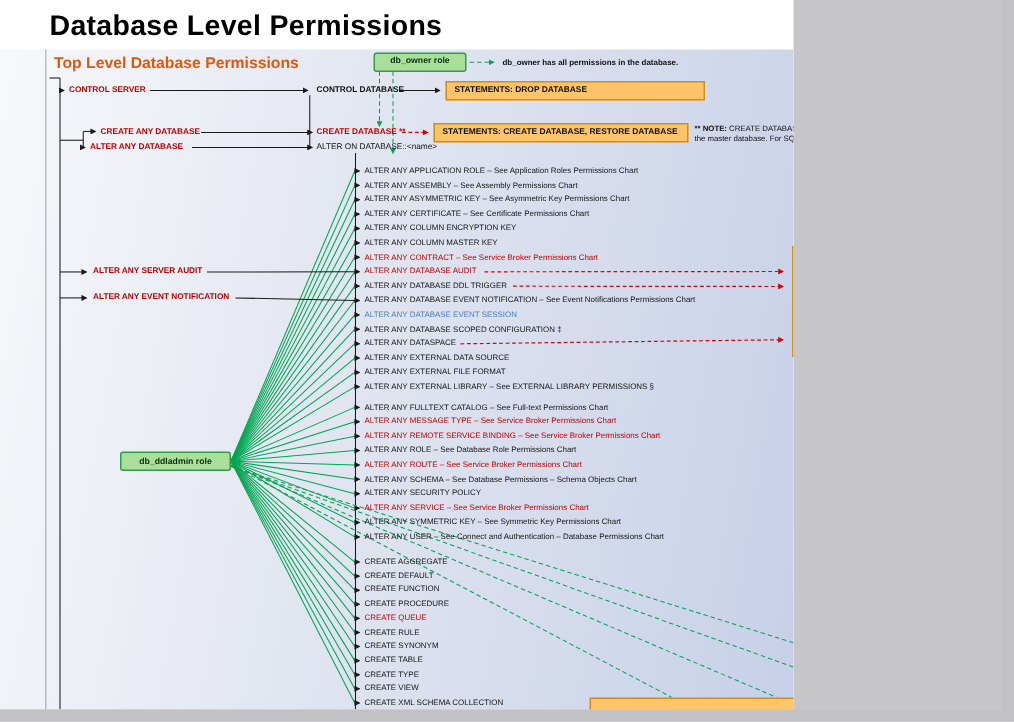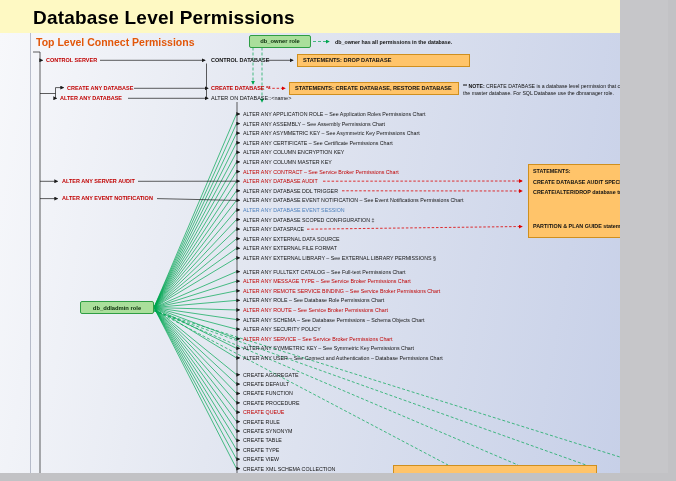--- a/index.html
+++ b/index.html
@@ -1,18 +1,18 @@
 <!DOCTYPE html>
 <html><head>
 <meta charset="utf-8">
 <style>
   *{margin:0;padding:0;box-sizing:border-box}
   html,body{width:676px;height:481px;overflow:hidden;background:#c6c6c9}
   #page{position:relative;width:676px;height:481px;font-family:"Liberation Sans",sans-serif;background:#c6c6c9;overflow:hidden}
-  .canvas{position:absolute;left:0;top:0;width:620px;height:473px;background:#fef9c3;overflow:hidden}
+  .canvas{position:absolute;left:0;top:0;width:529px;height:473px;background:#ffffff;overflow:hidden}
   .diagram-bg{position:absolute;left:0;top:33px;right:0;bottom:0;background:linear-gradient(100deg,#f7f8fb 0%,#e3e7f1 40%,#c7d0e8 100%)}
   .divider{position:absolute;left:30px;top:33px;bottom:0;width:1px;background:rgba(110,120,145,.45);z-index:1}
   #lines{position:absolute;left:0;top:0;z-index:2;pointer-events:none}
   .abs{position:absolute;z-index:3;white-space:nowrap}
   .title{font-size:19px;font-weight:600;color:#000;letter-spacing:.2px}
   .subtitle{font-size:10.5px;font-weight:bold;color:#e2570a}
   .lbl{font-size:5.5px;font-weight:bold;line-height:1.15}
   .red{color:#c00000}
   .blk{color:#111}
   .plain{font-weight:normal}
@@ -148,21 +148,21 @@
         <line x1="313" y1="41.5" x2="329" y2="41.5" stroke="#00a651" stroke-width="0.7" stroke-dasharray="3 2" marker-end="url(#aG)"></line>
         <line x1="253" y1="47.5" x2="253" y2="84" stroke="#00a651" stroke-width="0.7" stroke-dasharray="3 2" marker-end="url(#aG)"></line>
         <line x1="262" y1="47.5" x2="262" y2="102" stroke="#00a651" stroke-width="0.7" stroke-dasharray="3 2" marker-end="url(#aG)"></line>
         <line x1="154" y1="310" x2="448" y2="465" stroke="#00a651" stroke-width="0.7" stroke-dasharray="3 2"></line>
         <line x1="154" y1="310" x2="518" y2="465" stroke="#00a651" stroke-width="0.7" stroke-dasharray="3 2"></line>
         <line x1="154" y1="311" x2="586" y2="465" stroke="#00a651" stroke-width="0.7" stroke-dasharray="3 2"></line>
         <line x1="154" y1="311" x2="655" y2="468" stroke="#00a651" stroke-width="0.7" stroke-dasharray="3 2"></line>
       </svg>
 
     <div class="abs title" style="left:33px;top:7px">Database Level Permissions</div>
-    <div class="abs subtitle" style="left:36px;top:36px">Top Level Connect Permissions</div>
+    <div class="abs subtitle" style="left:36px;top:36px">Top Level Database Permissions</div>
 
     <div class="abs gbox" style="left:249px;top:34.5px;width:62px;height:13px">db_owner role</div>
     <div class="abs lbl blk" style="left:335px;top:38.5px;font-size:5.3px">db_owner has all permissions in the database.</div>
 
     <div class="abs lbl red" style="left:46px;top:57px">CONTROL SERVER</div>
     <div class="abs lbl blk" style="left:211px;top:57px">CONTROL DATABASE</div>
     <div class="abs obox" style="left:297px;top:54px;width:173px;height:12.5px">STATEMENTS: DROP DATABASE</div>
 
     <div class="abs lbl red" style="left:67px;top:85px">CREATE ANY DATABASE</div>
     <div class="abs lbl red" style="left:60px;top:95px">ALTER ANY DATABASE</div>

